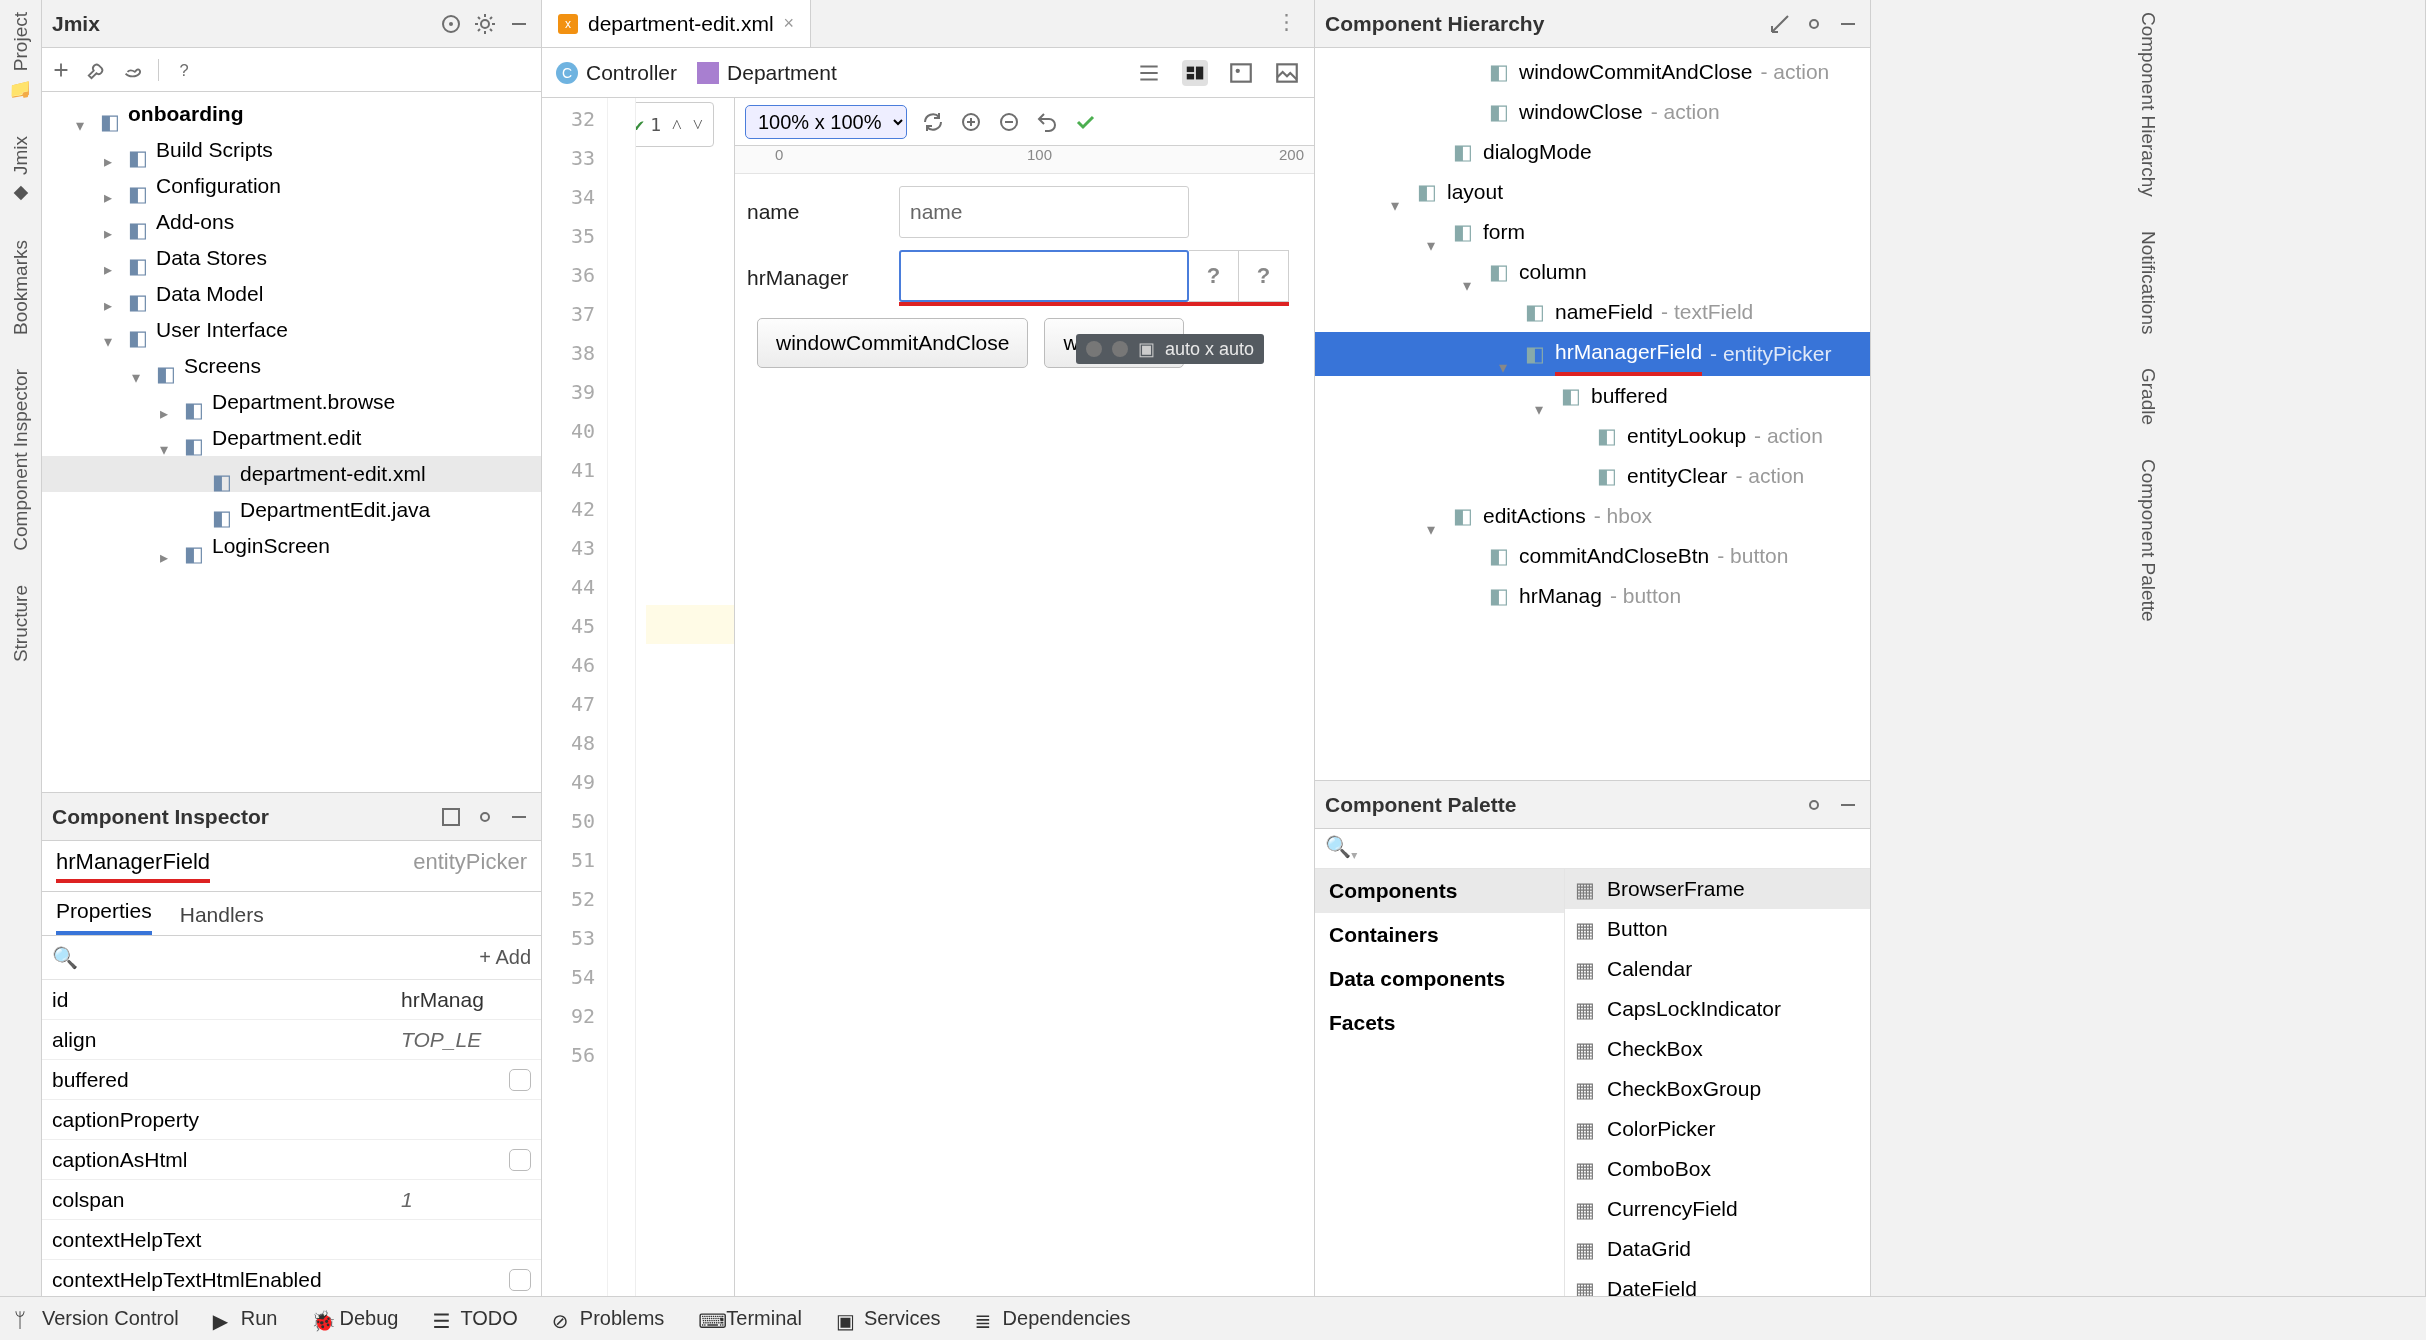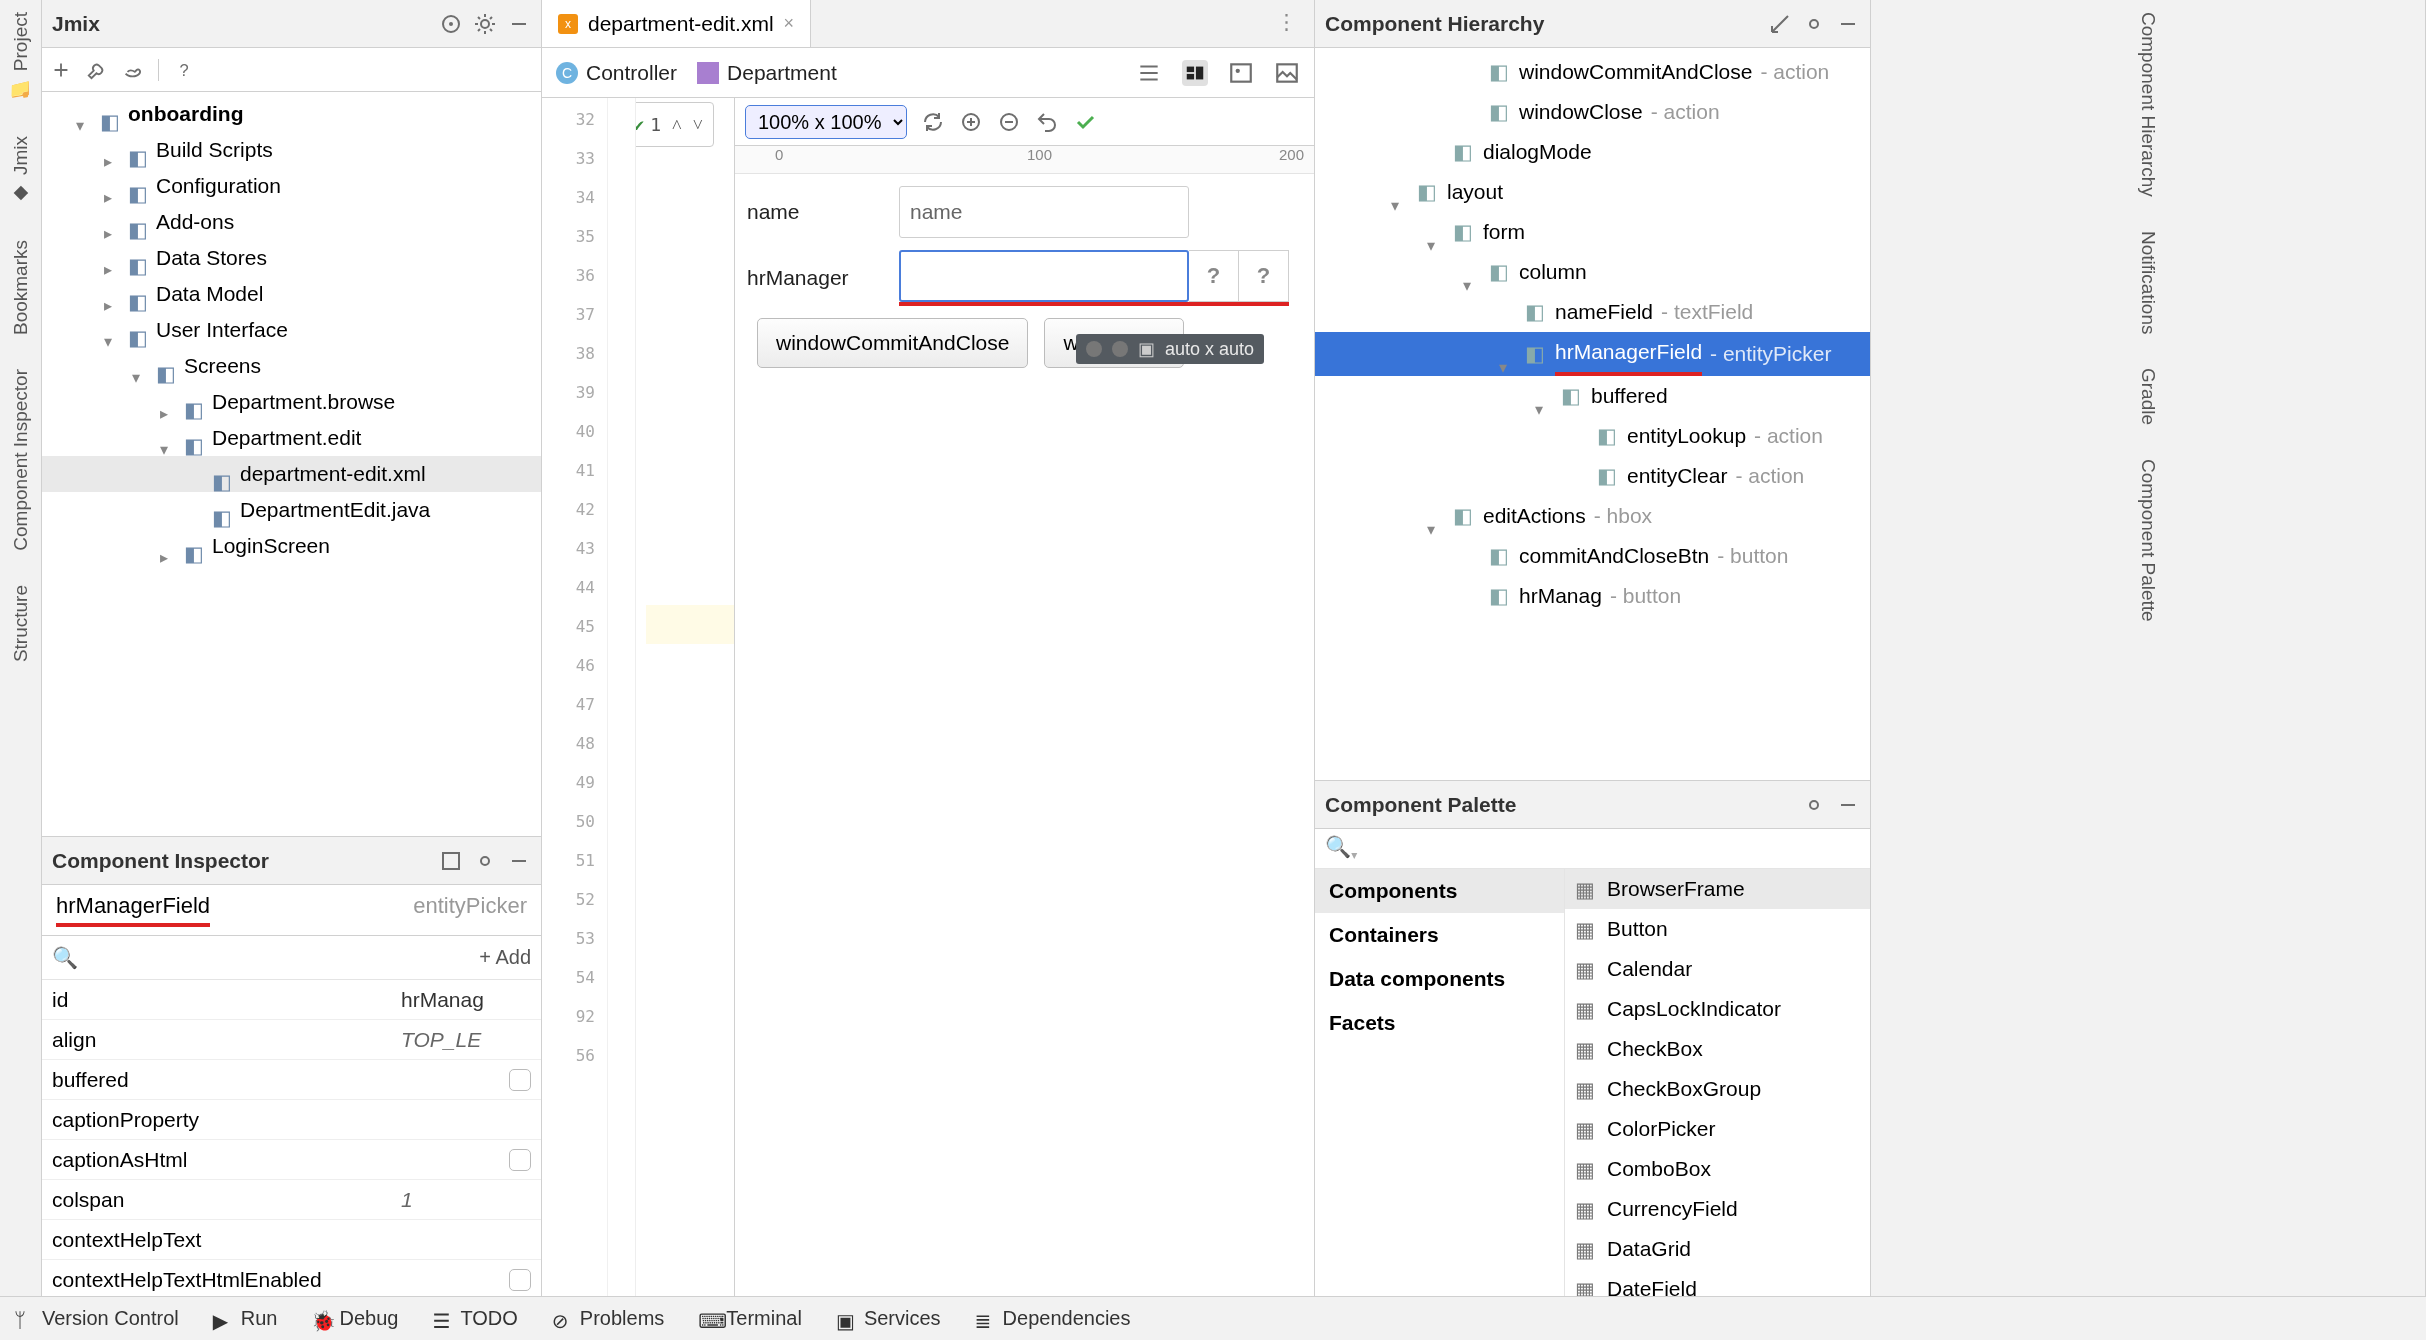--- a/index.html
+++ b/index.html
@@ -41,21 +41,21 @@
   .center { flex:1; display:flex; flex-direction:column; min-width:0; }
   .ed-tabs { height:48px; background:#f2f2f2; border-bottom:1px solid #d0d0d0; display:flex; align-items:center; }
   .ed-tab { height:100%; display:flex; align-items:center; gap:10px; padding:0 16px; background:#fff; border-right:1px solid #d0d0d0; }
   .ed-tab .x { color:#999; cursor:pointer; font-size:18px;}
   .ed-crumb { height:50px; border-bottom:1px solid #d0d0d0; display:flex; align-items:center; padding:0 14px; gap:20px; background:#fff; }
   .ed-crumb .item { display:flex; align-items:center; gap:8px; cursor:pointer; color:#222;}
   .ed-crumb .sp { flex:1; }
   .ed-crumb .ic { width:26px;height:26px;color:#6e6e6e; cursor:pointer; }
   .ed-crumb .ic.on { color:#222; background:#e0e0e0; border-radius:4px; padding:2px;}
   .editor { flex:1; display:flex; min-height:0; position:relative; }
-  .gutter { width:66px; background:#fff; border-right:1px solid #f0f0f0; padding-top:2px; text-align:right; color:#aaa; font-size:16px; line-height:39px; font-family:Menlo,Consolas,monospace; }
+  .gutter { width:66px; background:#fff; border-right:1px solid #f0f0f0; padding-top:2px; text-align:right; color:#aaa; font-size:20px; line-height:39px; font-family:Menlo,Consolas,monospace; }
   .gutter div { padding-right:12px; height:39px;}
   .gut2 { width:28px; border-right:1px solid #eee; position:relative;}
   .code { flex:1; font-family:Menlo,Consolas,monospace; font-size:22px; line-height:39px; padding-left:10px; white-space:pre; min-width:0; overflow:hidden; position:relative;}
   .code .ln { height:39px; }
   .code .ln.hl { background:#fffbe6; }
   .preview { width:580px; border-left:1px solid #d0d0d0; display:flex; flex-direction:column; }
   .pv-bar { height:48px; display:flex; align-items:center; gap:14px; padding:0 10px; border-bottom:1px solid #d0d0d0; }
   .pv-bar select { font-size:20px; height:34px; border:1px solid #4a7ddb; border-radius:5px; background:#eef; padding:0 8px;}
   .pv-bar .ic { width:24px;height:24px;color:#6e6e6e; cursor:pointer;}
   .pv-ruler { height:28px; background:#fafafa; border-bottom:1px solid #e4e4e4; font-size:15px; color:#888; display:flex;}
@@ -251,20 +251,24 @@
         <span class="ic">
             <svg viewBox="0 0 24 24">
               <path d="M5 12h14" stroke="currentColor" stroke-width="2"></path>
             </svg>
           </span>
       </div>
       <div class="insp-sel">
         <span class="name">hrManagerField</span>
         <span class="type">entityPicker</span>
       </div>
+      <div class="tabs">
+        <div class="tab active">Properties</div>
+        <div class="tab">Handlers</div>
+      </div>
       <div class="insp-search">
         <span style="display:flex;align-items:center;gap:6px;">
           <span style="color:#aaa;">🔍</span>
           <input placeholder="" style="">
         </span>
         <span class="add">+ Add</span>
       </div>
       <div id="prop-list">
           <div class="prop-row">
             <div class="k">id</div>

